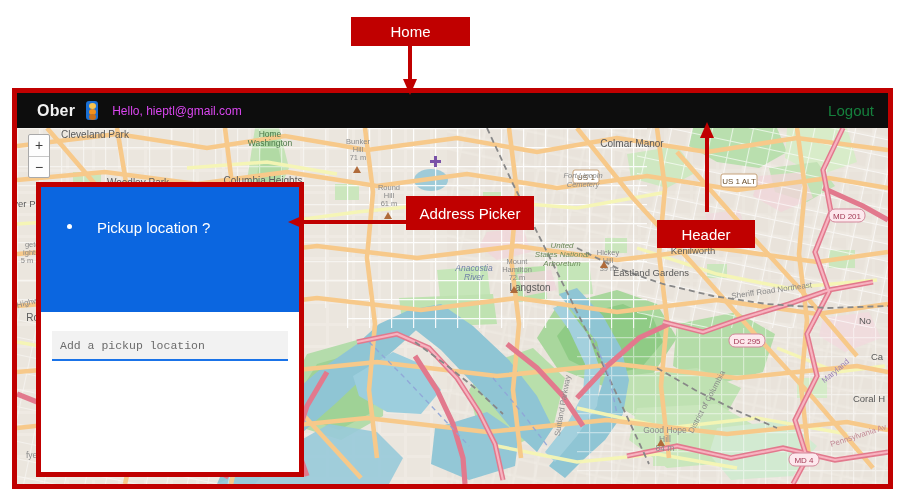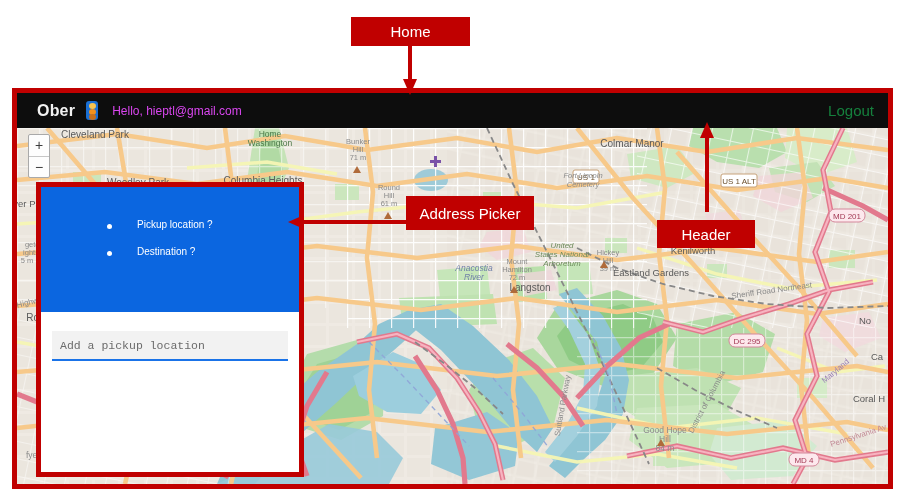--- a/index.html
+++ b/index.html
@@ -146,26 +146,25 @@
     height: 125px;
     padding: 33px 0 0 0;
   }
   .picker-blue ul {
     margin: 0;
     padding: 0 0 0 26px;
     list-style: none;
   }
   .picker-blue li {
     color: #ffffff;
-    font-size: 10px;
+    font-size: 15px;
     line-height: 1;
     margin-bottom: 17px;
     position: relative;
     padding-left: 30px;
-    margin-left: 40px;
   }
   .picker-blue li::before {
     content: "";
     position: absolute;
     left: 0;
     top: 3.5px;
     width: 5px;
     height: 5px;
     border-radius: 50%;
     background: #ffffff;
@@ -528,21 +527,20 @@
 
       <div class="zoom-ctrl">
         <div class="zbtn zin">+</div>
         <div class="zbtn zout">−</div>
       </div>
 
       <div class="picker">
         <div class="picker-blue">
           <ul>
             <li>Pickup location ?</li>
-            <li>Destination ?</li>
           </ul>
         </div>
         <div class="picker-body">
           <input class="pickup-input" type="text" placeholder="Add a pickup location" style="">
         </div>
       </div>
     </div>
   </div>
 </div>
 

